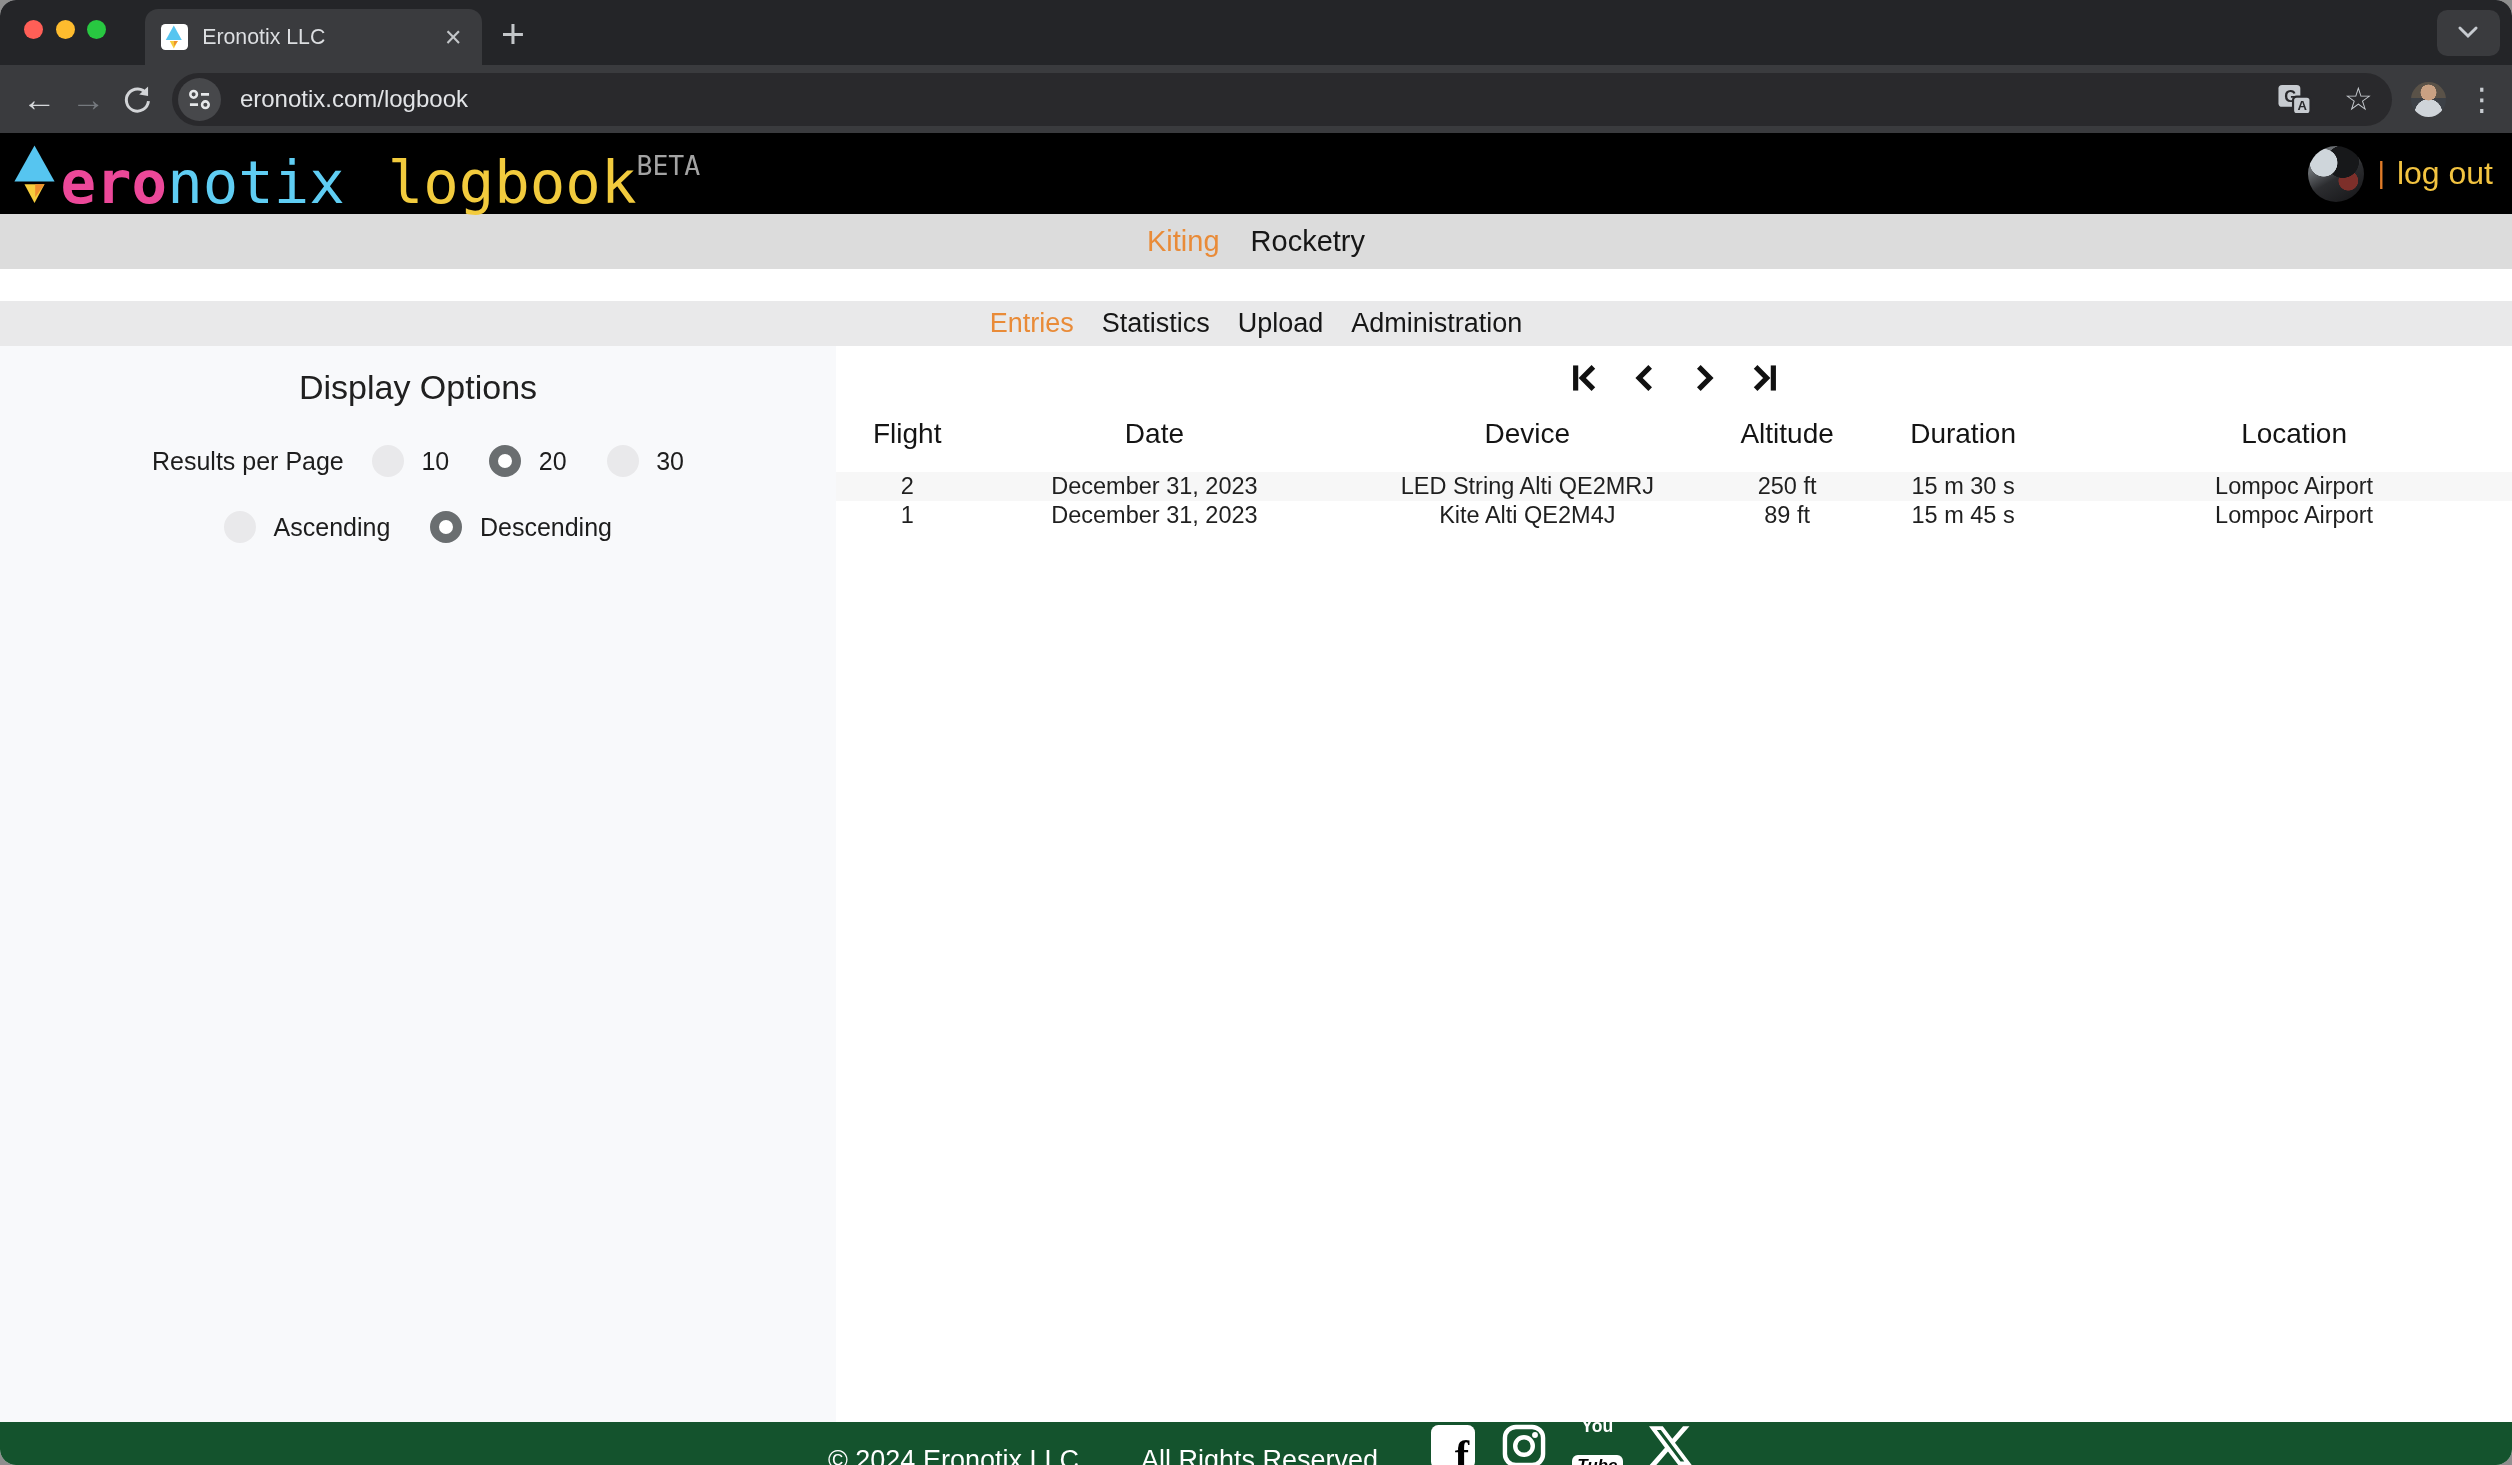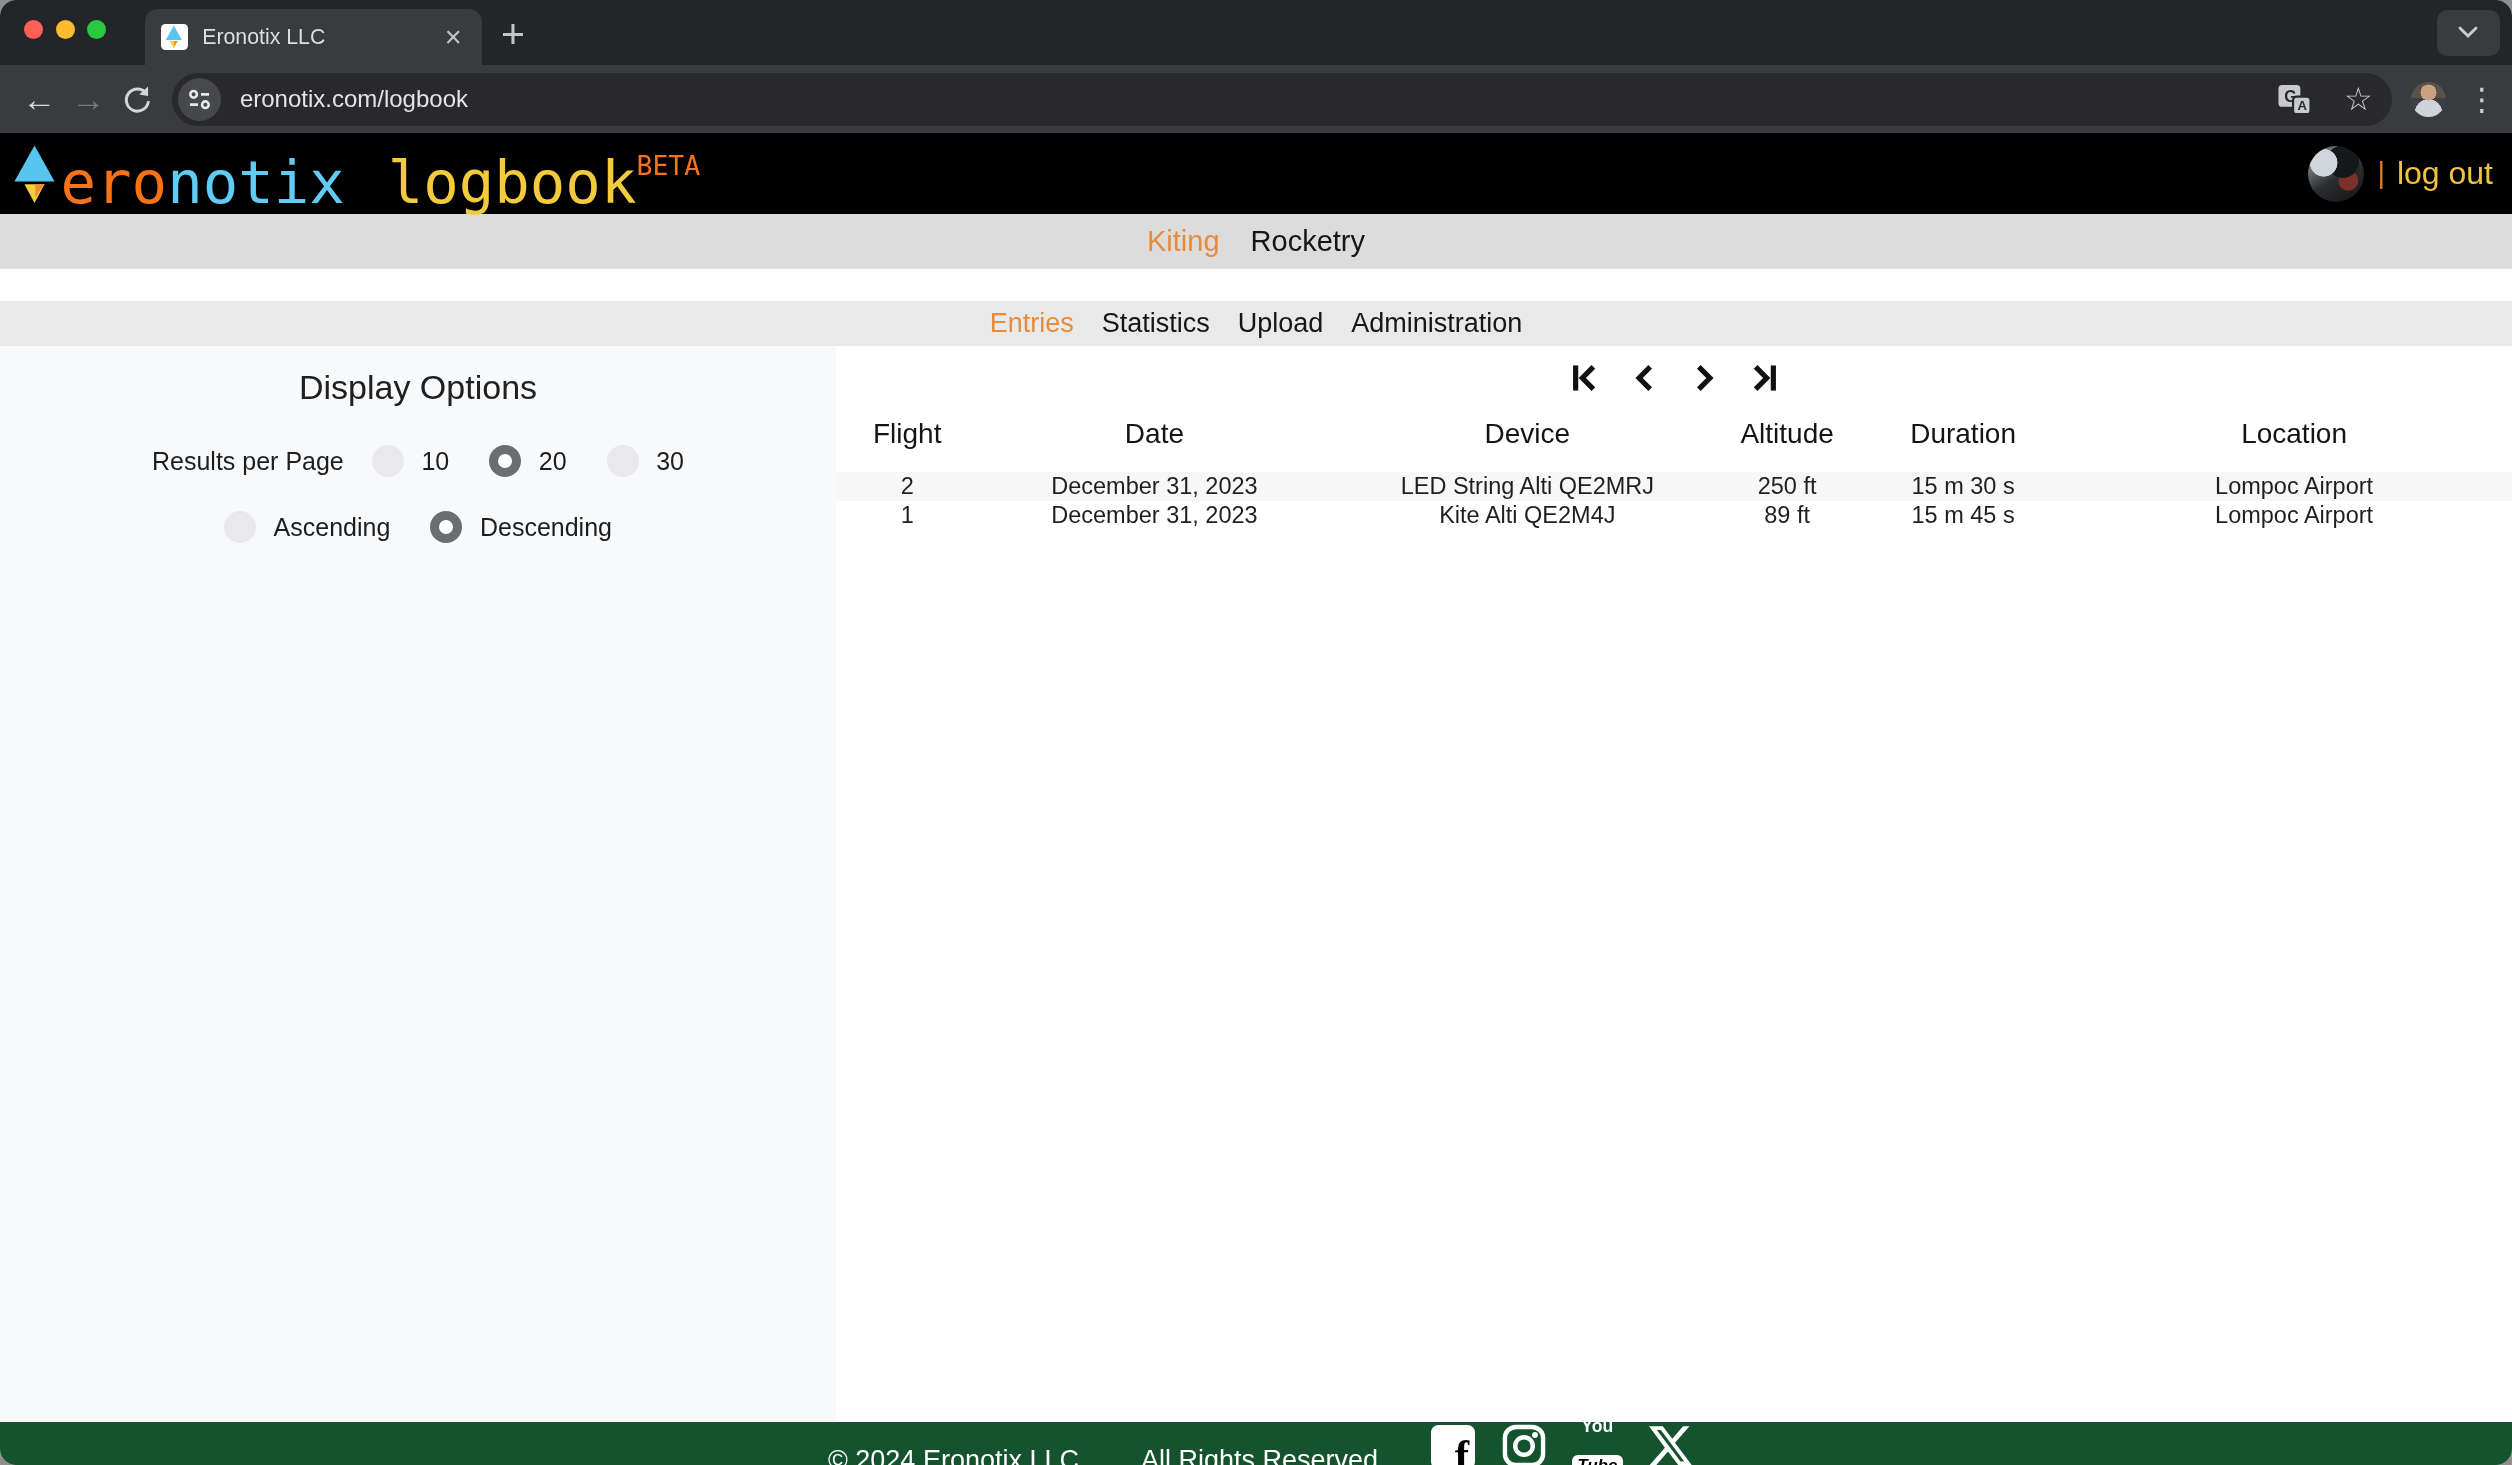--- a/index.html
+++ b/index.html
@@ -38,24 +38,24 @@
         radial-gradient(circle at 50% 30%, #c9a183 0 26%, transparent 27%),
         radial-gradient(circle at 50% 88%, #cfd4d9 0 38%, transparent 39%),
         linear-gradient(#5a5248 0 45%, #3c4046 45%); }
   .kebab { color:#c7cbd0; font-size:31px; }
 
   
   .site-header { height:81px; background:#000; display:flex; align-items:center; padding:0 19px 0 13.2px; }
   .logo { display:flex; align-items:center; }
   .logo svg.kite { width:43px; height:59px; margin-right:4.4px; }
   .wordmark { font-family:"DejaVu Sans Mono", monospace; font-size:59px; line-height:59px; white-space:nowrap; }
-  .wm-yellow { color:#f97316; }
+  .wm-yellow { color:#ec4899;font-weight:bold; }
   .wm-blue { color:#5fcdf3; }
   .wm-product { color:#f2cb3d; margin-left:43px; }
-  .beta { color:#f97316; font-size:26.5px; font-family:"DejaVu Sans Mono", monospace; vertical-align:28px; }
+  .beta { color:#a3a3a3; font-size:26.5px; font-family:"DejaVu Sans Mono", monospace; vertical-align:28px; }
   .header-right { margin-left:auto; display:flex; align-items:center; }
   .avatar-large { width:56px; height:56px; border-radius:50%; margin-right:13.2px;
       background:
         radial-gradient(circle at 28% 30%, #cfd6db 0 24%, transparent 25%),
         radial-gradient(circle at 62% 28%, #17181a 0 30%, transparent 31%),
         radial-gradient(circle at 72% 62%, #7d2f2a 0 18%, transparent 19%),
         linear-gradient(150deg, #6a6e72 0 30%, #2c2d30 55%, #141416); }
   .logout-divider { color:#e07b28; font-size:29px; margin-right:11.8px; }
   .logout-link { color:#f2c340; font-size:32px; }
 

